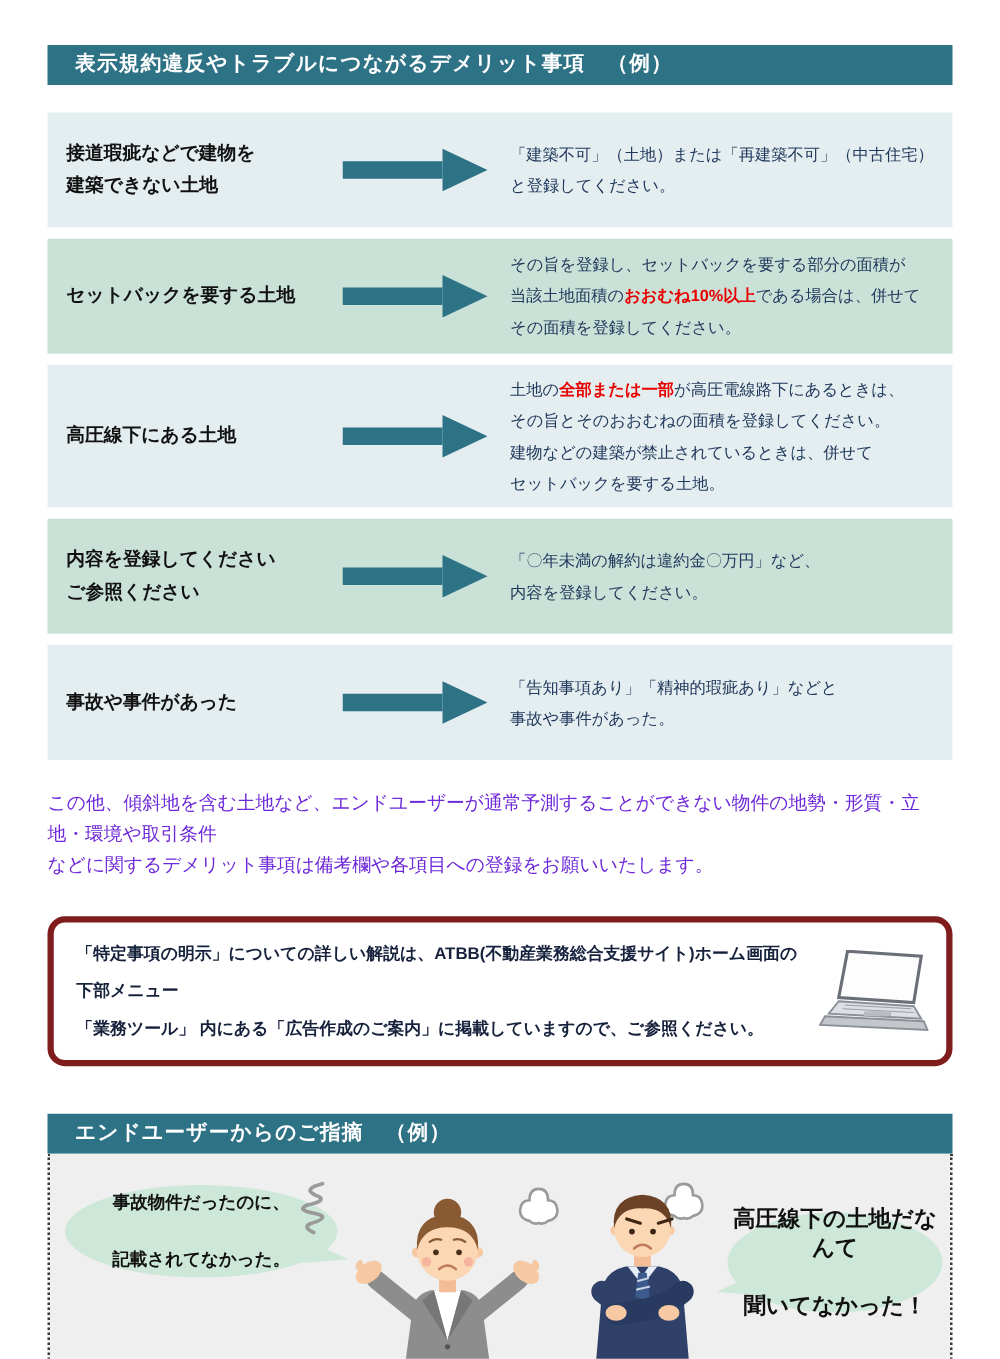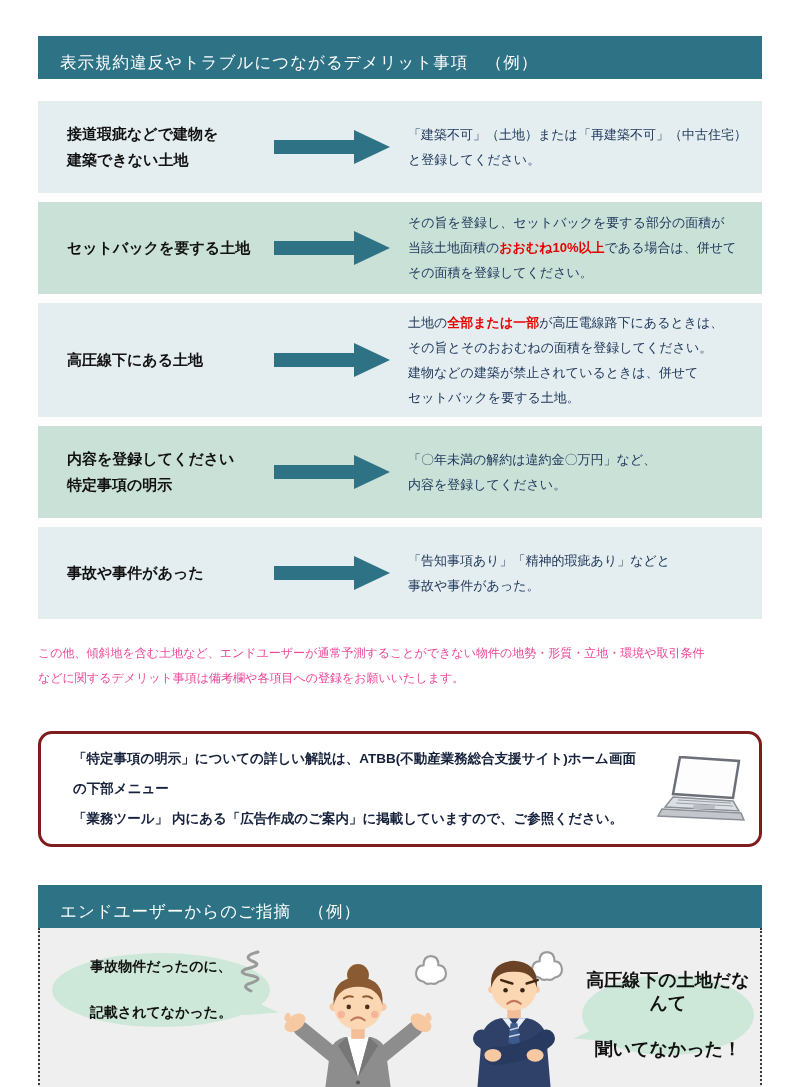--- a/index.html
+++ b/index.html
@@ -10,41 +10,41 @@
     color:#1a1a1a;
     overflow:hidden;
   }
   .page { width:800px; height:1087px; position:relative; }
   .content { margin:0 38px; padding-top:36px; width:724px; }
 
   
   .bar {
     background:#2e7286;
     color:#fff;
-    font-weight:normal;
+    font-weight:bold;
     font-size:16.5px;
     letter-spacing:1px;
-    padding:17px 0 6px 22px;
+    padding:6px 0 6px 22px;
     line-height:1.2;
   }
 
   
   .rows { margin-top:22px; }
   .row {
     display:flex;
     align-items:center;
     min-height:92px;
     padding:7px 0;
     margin-bottom:9px;
   }
   .row-blue  { background:#e4edef; }
   .row-green { background:#c9e1d7; }
   .row-label {
     width:218px;
-    padding-left:29px;
+    padding-left:15px;
     font-weight:bold;
     font-size:15px;
     color:#111;
     line-height:1.75;
   }
   .arrow-cell {
     width:152px;
     display:flex;
     justify-content:center;
     align-items:center;
@@ -54,35 +54,34 @@
     font-size:13px;
     line-height:25px;
     color:#20395c;
     padding-right:8px;
   }
   .red { color:#e80000; font-weight:bold; }
 
   
   .note {
     margin-top:22px;
-    font-size:12px;
+    font-size:15px;
     line-height:25px;
-    color:#ec4899;
-    font-family:Liberation Serif, serif;
+    color:#6d28d9;
   }
 
   
   .info-box {
-    margin-top:40px;
-    border:3px solid #7f1d1d;
+    margin-top:28px;
+    border:5px solid #7f1d1d;
     border-radius:14px;
     background:#fff;
     display:flex;
     align-items:center;
-    padding:10px 14px 10px 32px;
+    padding:10px 14px 10px 18px;
     min-height:82px;
   }
   .info-text {
     flex:1;
     font-weight:bold;
     font-size:13.5px;
     line-height:30px;
     color:#16213c;
   }
   .info-laptop { width:92px; height:66px; flex:0 0 auto; margin-left:8px; }
@@ -173,21 +172,21 @@
         <div class="arrow-cell">
           <svg width="116" height="36" viewBox="0 0 116 36">
               <rect x="0" y="11" width="80" height="14" fill="#2e7286"></rect>
               <polygon points="80,1 116,18 80,35" fill="#2e7286"></polygon>
             </svg>
         </div>
         <div class="row-desc"><span>土地の</span><span class="red">全部または一部</span><span>が高圧電線路下にあるときは、</span><br><span>その旨とそのおおむねの面積を登録してください。</span><br><span>建物などの建築が禁止されているときは、併せて</span><br><span>セットバックを要する土地。</span></div>
       </div>
 
       <div class="row row-green">
-        <div class="row-label"><span>内容を登録してください</span><br><span>特定事項の明示</span></div>
+        <div class="row-label"><span>内容を登録してください</span><br><span>ご参照ください</span></div>
         <div class="arrow-cell">
           <svg width="116" height="36" viewBox="0 0 116 36">
               <rect x="0" y="11" width="80" height="14" fill="#2e7286"></rect>
               <polygon points="80,1 116,18 80,35" fill="#2e7286"></polygon>
             </svg>
         </div>
         <div class="row-desc"><span>「〇年未満の解約は違約金〇万円」など、</span><br><span>内容を登録してください。</span></div>
       </div>
 
       <div class="row row-blue">

